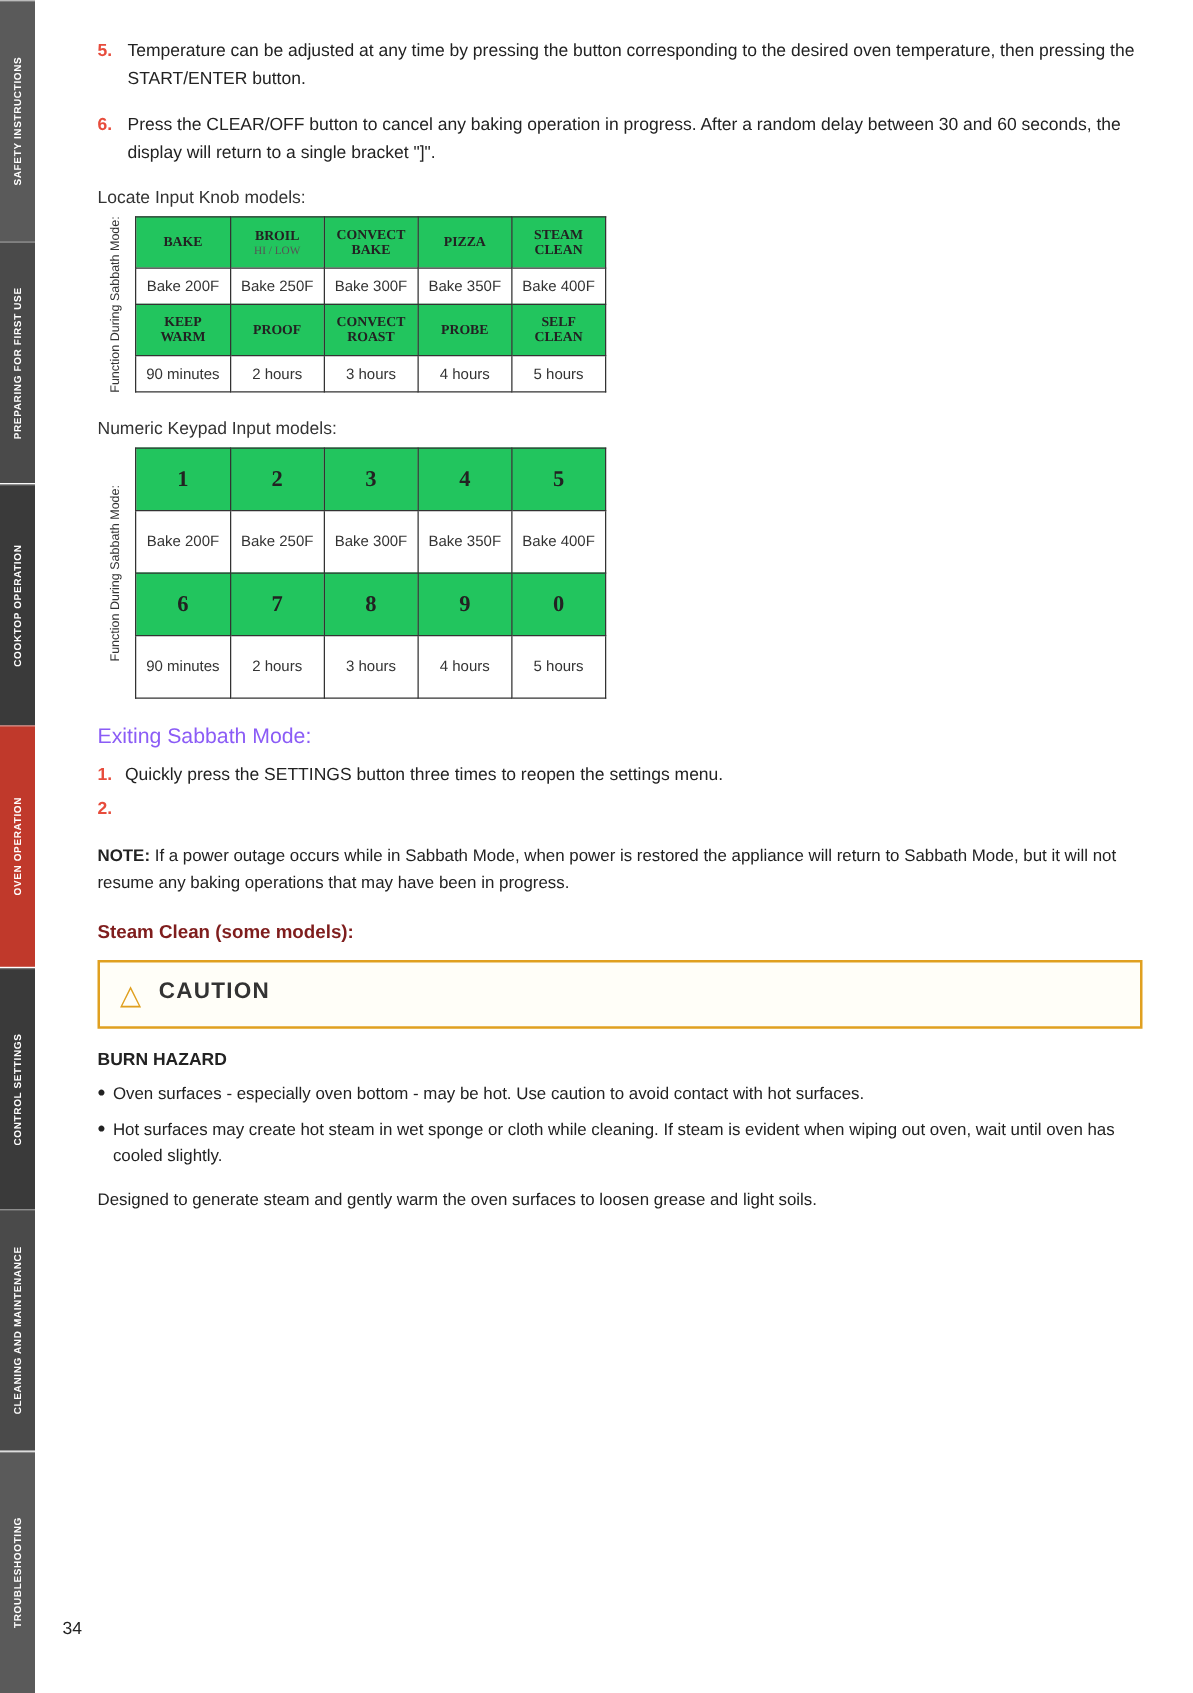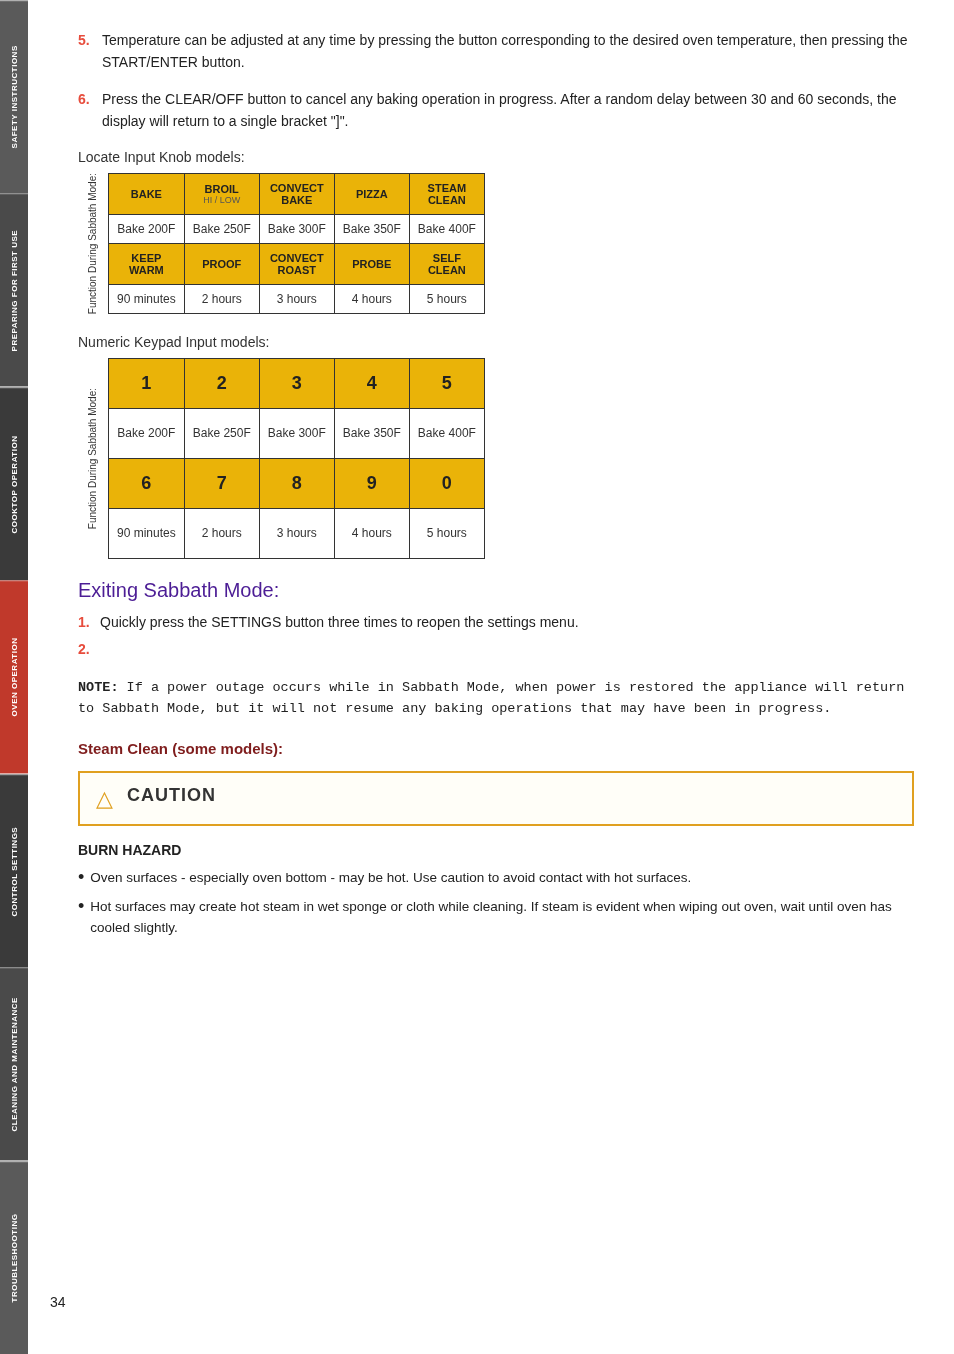--- a/index.html
+++ b/index.html
@@ -128,23 +128,24 @@
     table th, table td {
       border: 1.5px solid #333;
       padding: 5px 8px;
       text-align: center;
       font-size: 12px;
       min-width: 70px;
     }
 
     table th {
       font-weight: bold;
-      background: #eab308;
+      background: #22c55e;
       font-size: 11px;
       text-transform: uppercase;
+      font-family: Liberation Serif, serif;
     }
 
     table td {
       font-size: 12px;
       color: #333;
     }
 
     .th-sub {
       font-size: 9px;
       font-weight: normal;
@@ -165,24 +166,24 @@
       height: 50px;
     }
 
     .num-table td.time-cell {
       font-size: 12px;
       font-weight: normal;
     }
 
     
     .section-title {
-      font-size: 20px;
+      font-size: 17px;
       font-weight: normal;
       margin: 18px 0 10px 0;
-      color: #4c1d95;
+      color: #8b5cf6;
     }
 
     .exit-item {
       display: flex;
       margin-bottom: 6px;
       line-height: 1.5;
     }
 
     .exit-num {
       color: #e74c3c;
@@ -190,21 +191,20 @@
       font-size: 14px;
       min-width: 18px;
       margin-right: 4px;
     }
 
     
     .note-box {
       margin: 18px 0;
       line-height: 1.55;
       font-size: 13.5px;
-      font-family: Liberation Mono, monospace;
     }
 
     .note-bold {
       font-weight: bold;
     }
 
     
     .steam-section-title {
       font-size: 15px;
       font-weight: bold;
@@ -430,17 +430,18 @@
       <li>
         <span class="bullet-dot">•</span>
         <span>Oven surfaces - especially oven bottom - may be hot. Use caution to avoid contact with hot surfaces.</span>
       </li>
       <li>
         <span class="bullet-dot">•</span>
         <span>Hot surfaces may create hot steam in wet sponge or cloth while cleaning. If steam is evident when wiping out oven, wait until oven has cooled slightly.</span>
       </li>
     </ul>
 
+    <div class="designed-text">Designed to generate steam and gently warm the oven surfaces to loosen grease and light soils.</div>
 
     <div class="page-number">34</div>
 
   </div>
 </div>
 
 </body></html>

